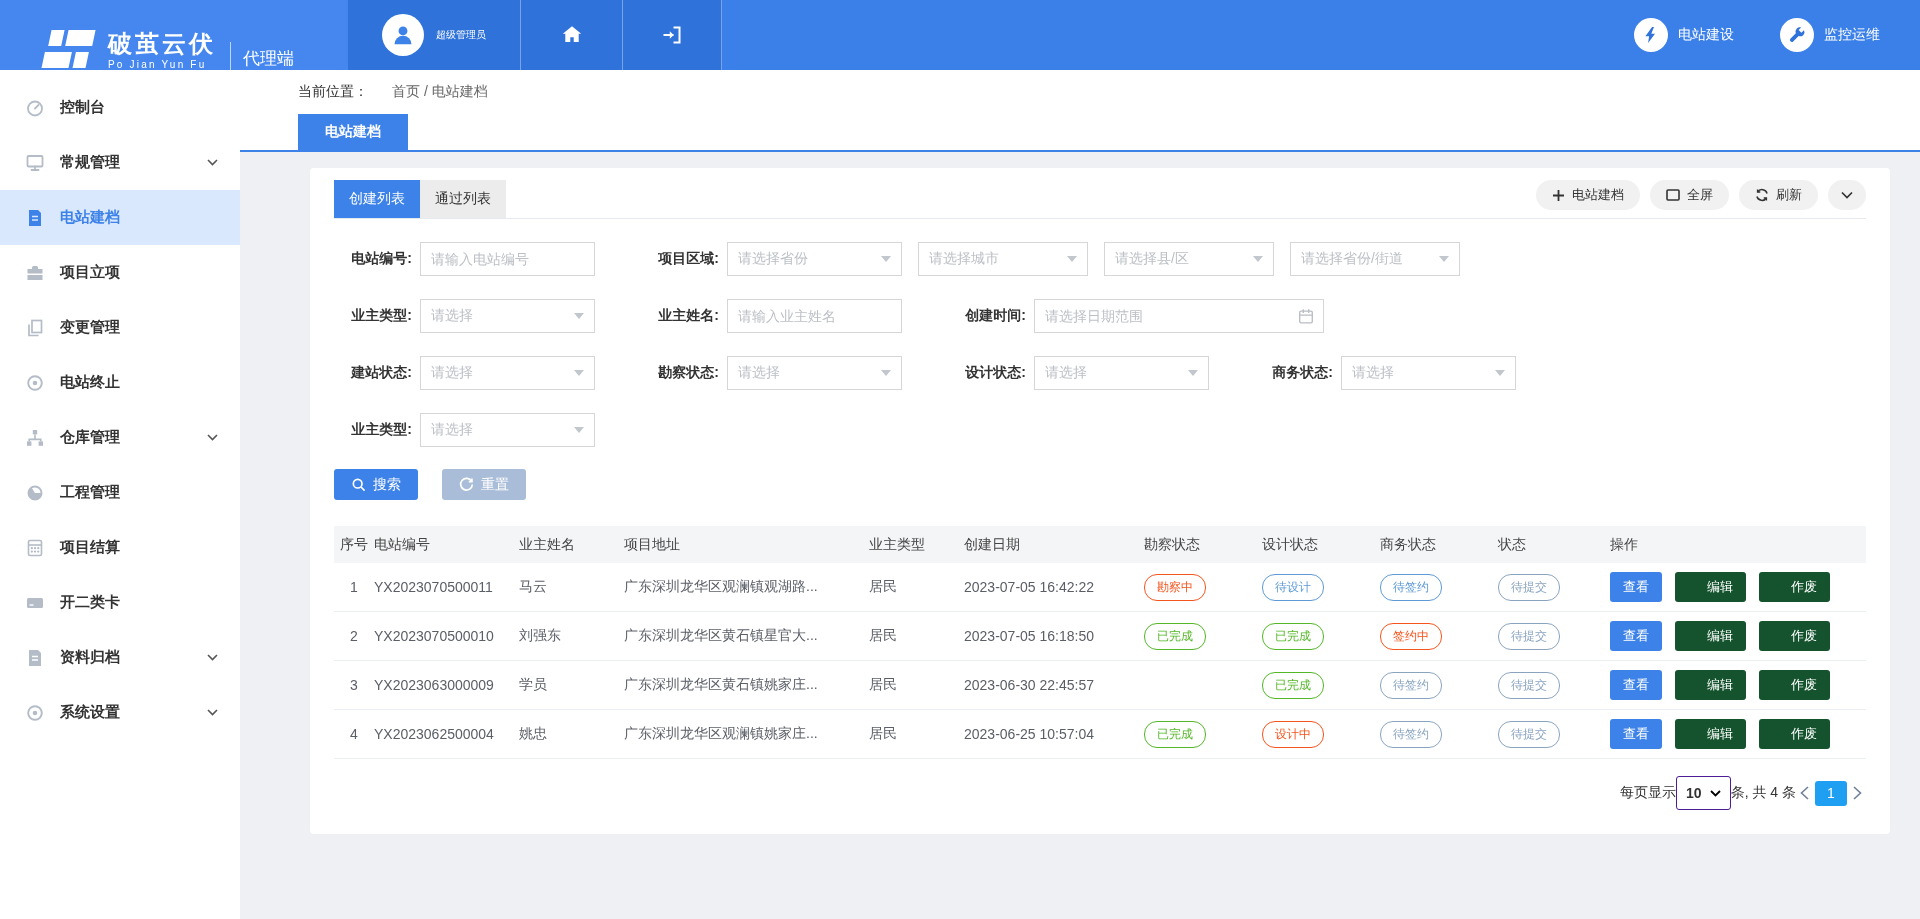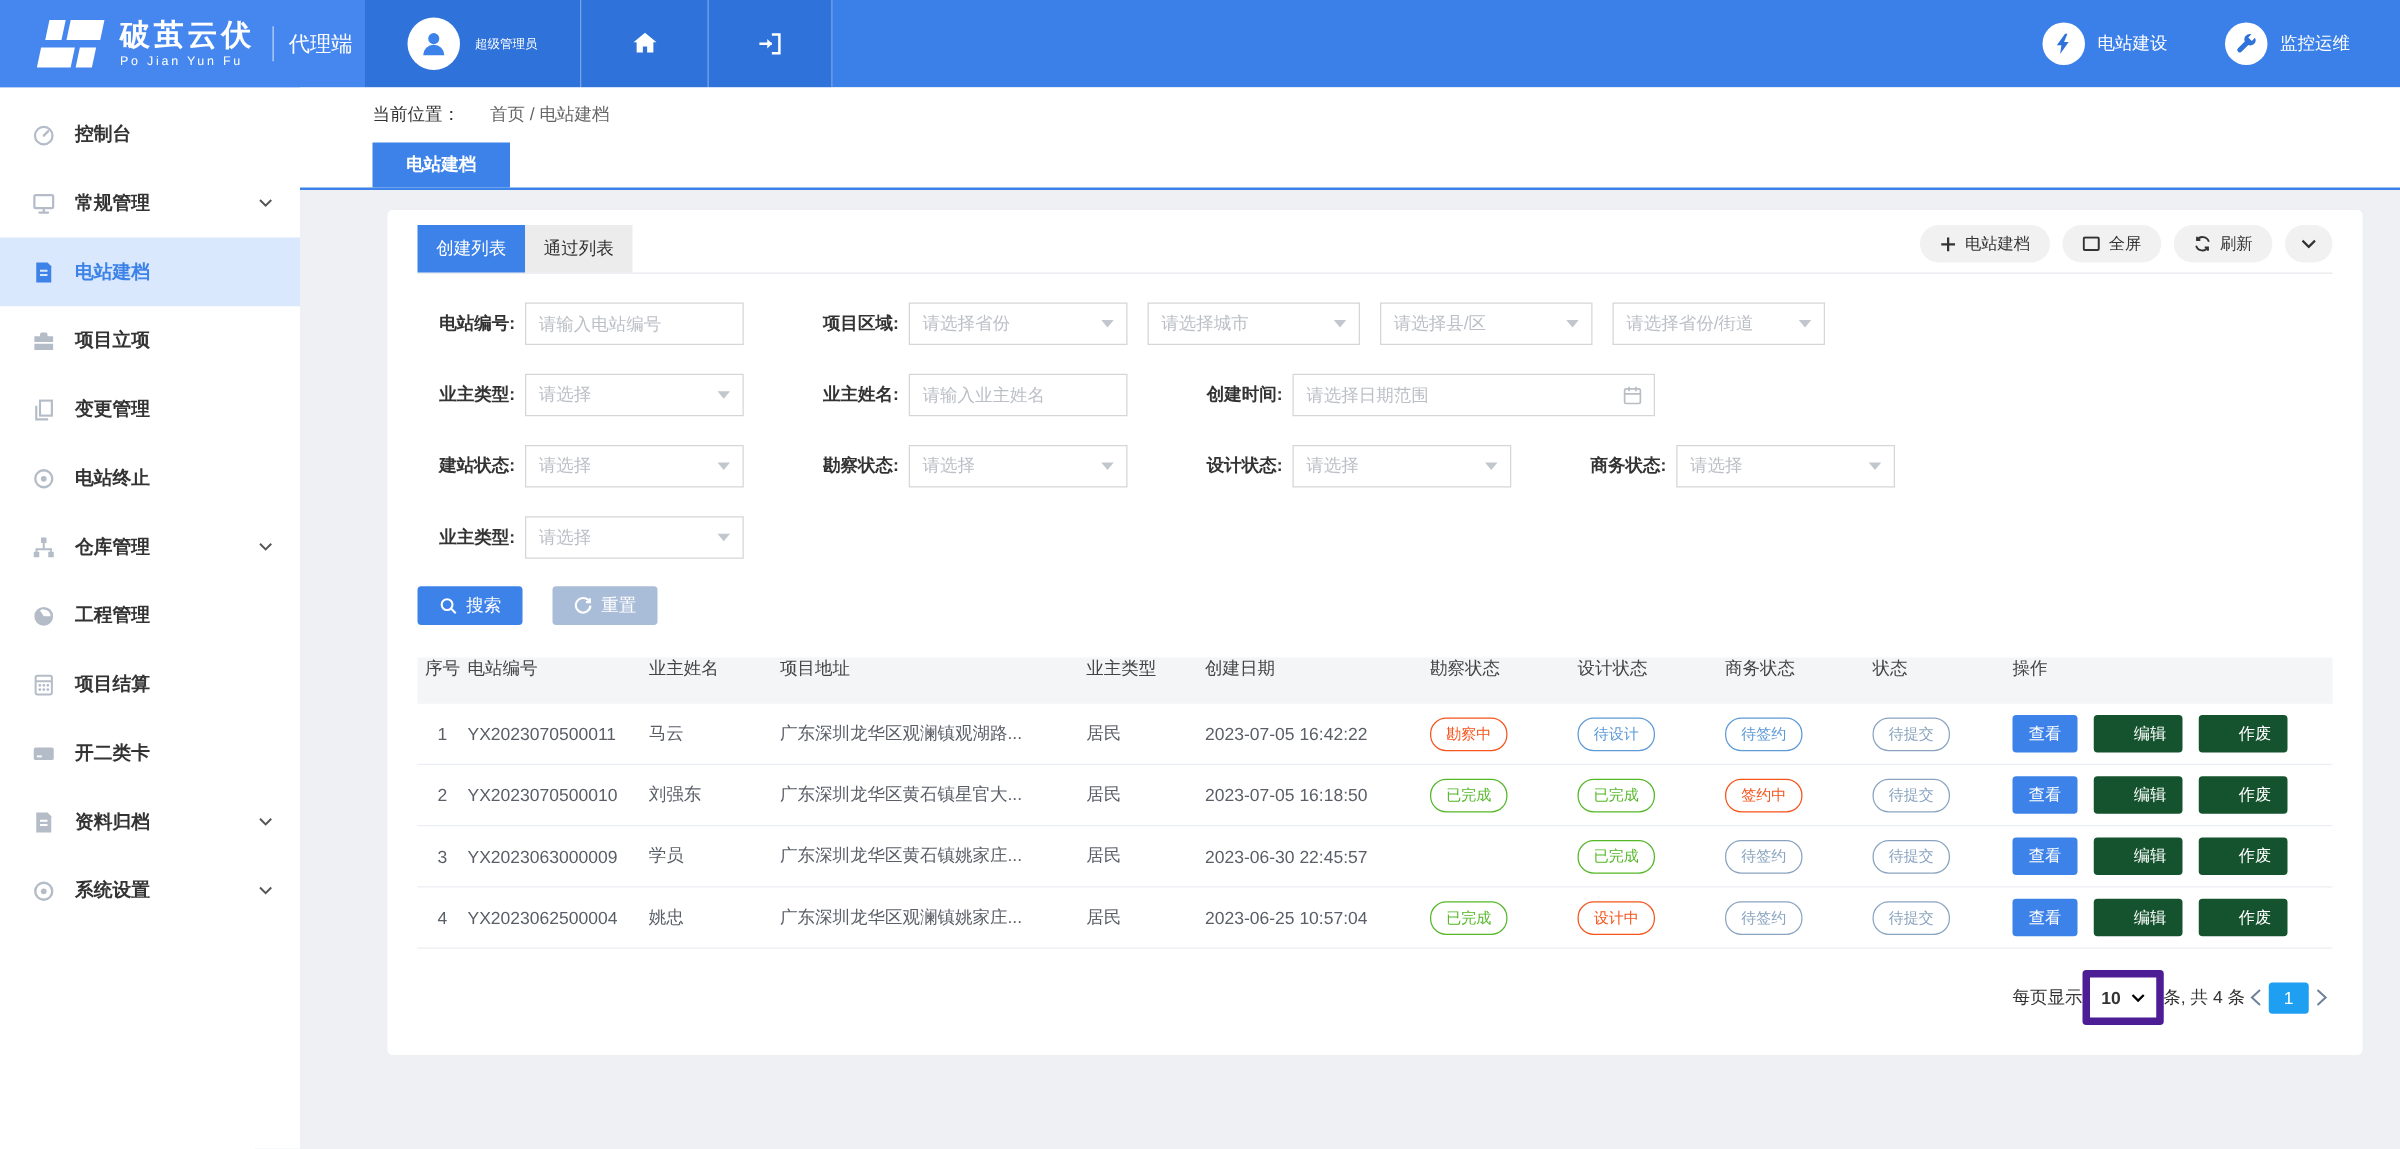--- a/index.html
+++ b/index.html
@@ -1,21 +1,21 @@
 <!DOCTYPE html>
 <html><head>
 <meta charset="utf-8">
 <style>
   * { margin:0; padding:0; box-sizing:border-box; }
   html,body { width:1920px; height:919px; overflow:hidden; font-family:"Liberation Sans", sans-serif; background:#eef0f4; }
   .app { width:1920px; height:919px; display:flex; flex-direction:column; }
 
   
   .header { height:70px; display:flex; align-items:stretch; background:#3b80e8; flex:none; }
-  .h-logo { width:292px; background:#4587ef; display:flex; align-items:center; padding-left:28px; flex:none; }
+  .h-logo { width:348px; background:#4587ef; display:flex; align-items:flex-end; padding-left:40px; flex:none; }
   .logo-mark { flex:none; }
   .logo-txt { margin-left:10px; color:#fff; }
   .logo-title { font-size:24px; font-weight:bold; letter-spacing:3px; line-height:26px; }
   .logo-sub { font-size:10px; letter-spacing:2.2px; margin-top:2px; }
   .logo-div { width:1px; height:28px; background:rgba(255,255,255,.65); margin:0 12px 0 14px; }
   .portal { color:#fff; font-size:17px; }
   .h-sec { background:#2f72da; display:flex; align-items:center; justify-content:center; border-left:1px solid rgba(255,255,255,.35); cursor:pointer; }
   .h-user { width:172px; gap:12px; border-left:none; }
   .avatar { width:42px; height:42px; border-radius:50%; background:#fff; display:flex; align-items:center; justify-content:center; }
   .h-user-name { color:#fff; font-size:10px; }
@@ -65,37 +65,37 @@
   .field input::placeholder { color:#bcc0c6; }
   .cal { position:absolute; right:8px; top:7px; }
 
   .btnrow { display:flex; gap:24px; margin-top:22px; }
   .btn { height:31px; border:none; border-radius:3px; color:#fff; font-size:14px; display:flex; align-items:center; gap:7px; padding:0 17px; cursor:pointer; font-family:inherit; }
   .btn-search { background:#3d82e8; }
   .btn-reset { background:#a9bdd9; }
 
   
   .table { margin-top:26px; }
-  .thead { display:flex; align-items:flex-start; background:#f4f5f7; height:37px; font-size:14px; color:#444; }
+  .thead { display:flex; align-items:center; background:#f4f5f7; height:37px; font-size:14px; color:#444; }
   .trow { display:flex; align-items:center; height:49px; border-bottom:1px solid #ebeef2; font-size:14px; color:#5a5e66; }
   .c1{width:40px;text-align:center;} .c2{width:145px;} .c3{width:105px;} .c4{width:245px;} .c5{width:95px;} .c6{width:180px;}
   .c7{width:118px;} .c8{width:118px;} .c9{width:118px;} .c10{width:112px;}
   .c11{flex:1; display:flex; gap:13px; align-items:center;}
   .badge { display:inline-block; min-width:62px; text-align:center; font-size:12px; padding:4px 8px; border-radius:13px; border:1px solid; background:#fff; }
   .badge-orange { color:#f5541c; border-color:#f5541c; }
   .badge-green  { color:#54b728; border-color:#54b728; }
   .badge-blue   { color:#5e9ad6; border-color:#5e9ad6; }
   .badge-slate  { color:#8aa4c0; border-color:#8aa4c0; }
   .abtn { border:none; border-radius:3px; color:#fff; font-size:13px; padding:6px 13px; cursor:pointer; font-family:inherit; }
   .abtn-view { background:#3d82e8; }
   .abtn-purple { background:#14532d;padding-left:32px; }
 
   
   .pager { display:flex; align-items:center; justify-content:flex-end; margin-top:17px; font-size:14px; color:#333; }
-  .pp-select { border:6px solid #4c1d95; border-radius:3px; height:27px; display:flex; align-items:center; gap:8px; padding:16px 9px; cursor:pointer; font-weight:bold; }
+  .pp-select { border:1px solid #4c1d95; border-radius:3px; height:27px; display:flex; align-items:center; gap:8px; padding:16px 9px; cursor:pointer; font-weight:bold; }
   .pchev { color:#6f8199; cursor:pointer; display:flex; align-items:center; padding:0 4px; }
   .pnum { width:32px; height:25px; background:#1e9ff2; color:#fff; border-radius:3px; text-align:center; line-height:25px; font-size:14px; cursor:pointer; margin:0 2px; }
 </style>
 </head>
 <body>
 
 <div class="app">
 
   <div class="header">
     <div class="h-logo">

